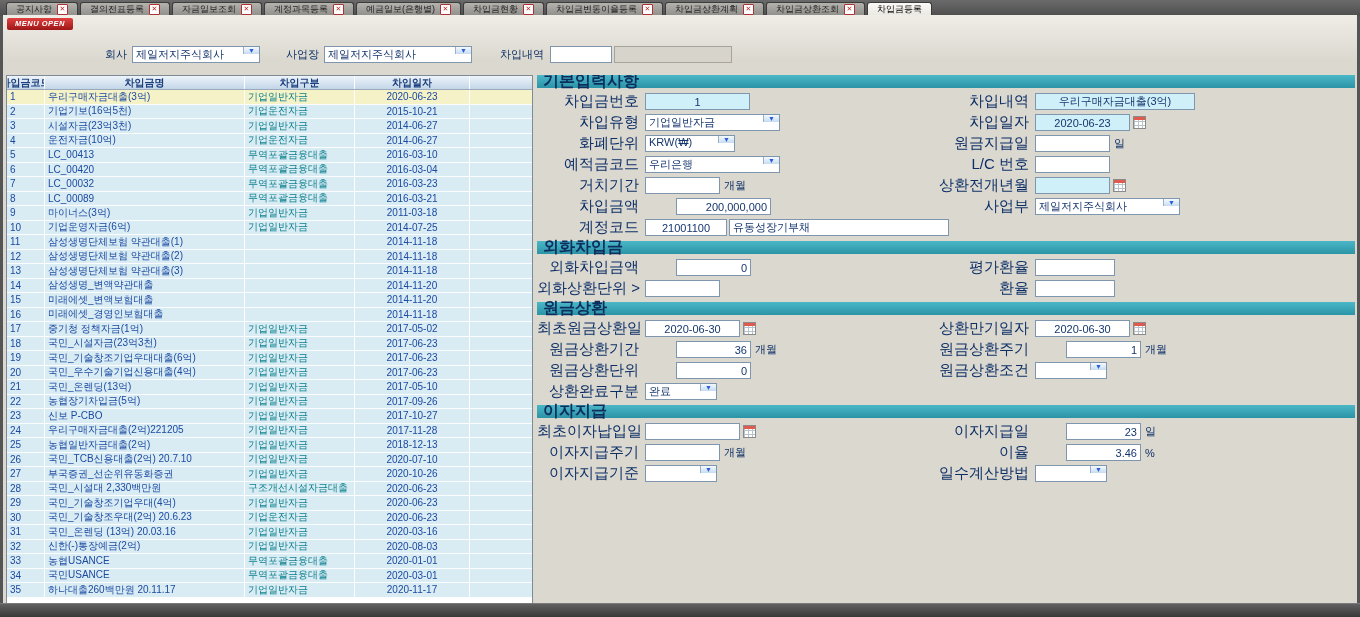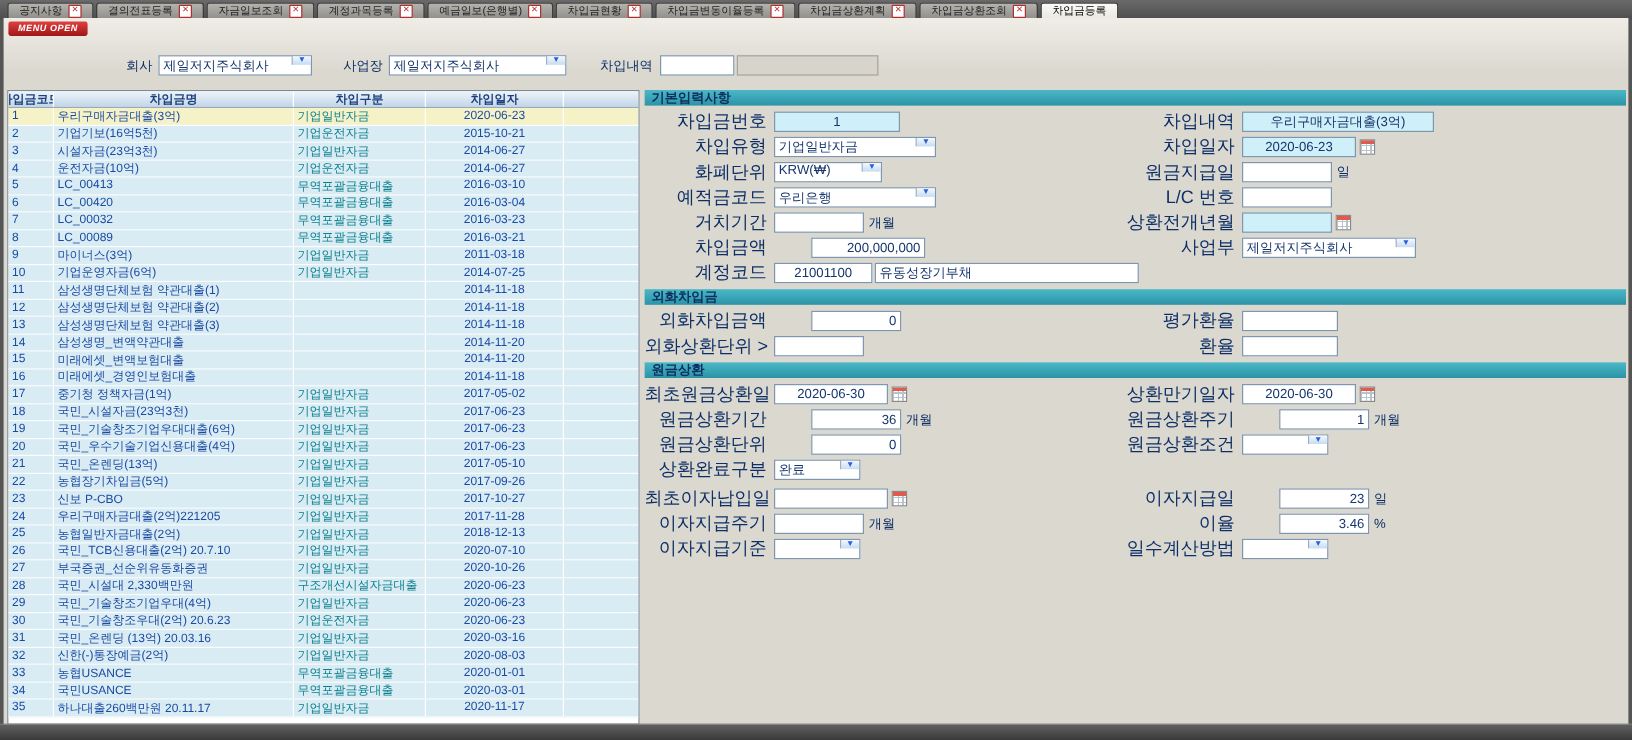--- a/index.html
+++ b/index.html
@@ -67,21 +67,21 @@
   .c-code{width:38px;}
   .c-name{width:200px;}
   .c-type{width:110px;}
   .tc.c-type{color:#0b7f8c;}
   .c-date{width:115px;justify-content:center;}
   .c-fill{flex:1;border-right:none;}
 
   
   .detail-panel{position:absolute;top:60px;left:534px;right:2px;height:529px;overflow:hidden;}
   .sec-bar{height:13px;background:linear-gradient(#4ab7c7,#2b94a6);display:flex;align-items:center;
-    padding-left:6px;font-size:11px;font-weight:bold;color:#0c2d5e;margin-bottom:3px;}
+    padding-left:6px;font-size:16px;font-weight:bold;color:#0c2d5e;margin-bottom:3px;}
   .sec{margin-bottom:3px;}
   .frow{display:flex;align-items:center;height:21px;}
   .half{display:flex;align-items:center;}
   .half-l{width:380px;flex-shrink:0;}
   .half-l.full{width:auto;}
   .half-r{flex:1;min-width:0;}
   .flabel{font-size:15px;color:#0d2f66;text-align:right;padding-right:6px;
     box-sizing:border-box;flex-shrink:0;white-space:nowrap;}
   .half-l .flabel{width:108px;}
   .half-r .flabel{width:118px;}
@@ -575,20 +575,21 @@
           <span class="flabel">상환완료구분</span>
           <div class="sel w72">
             <span class="v">완료</span>
             <span class="btn">▼</span>
           </div>
         </div>
       </div>
     </div>
 
     <div class="sec">
+      <div class="sec-bar">이자지급</div>
       <div class="frow">
         <div class="half half-l">
           <span class="flabel">최초이자납입일</span>
           <div class="fin ctr w95"></div>
           <span class="cal"></span>
         </div>
         <div class="half half-r">
           <span class="flabel">이자지급일</span>
           <div class="fin num w75">23</div>
           <span class="suffix">일</span>

